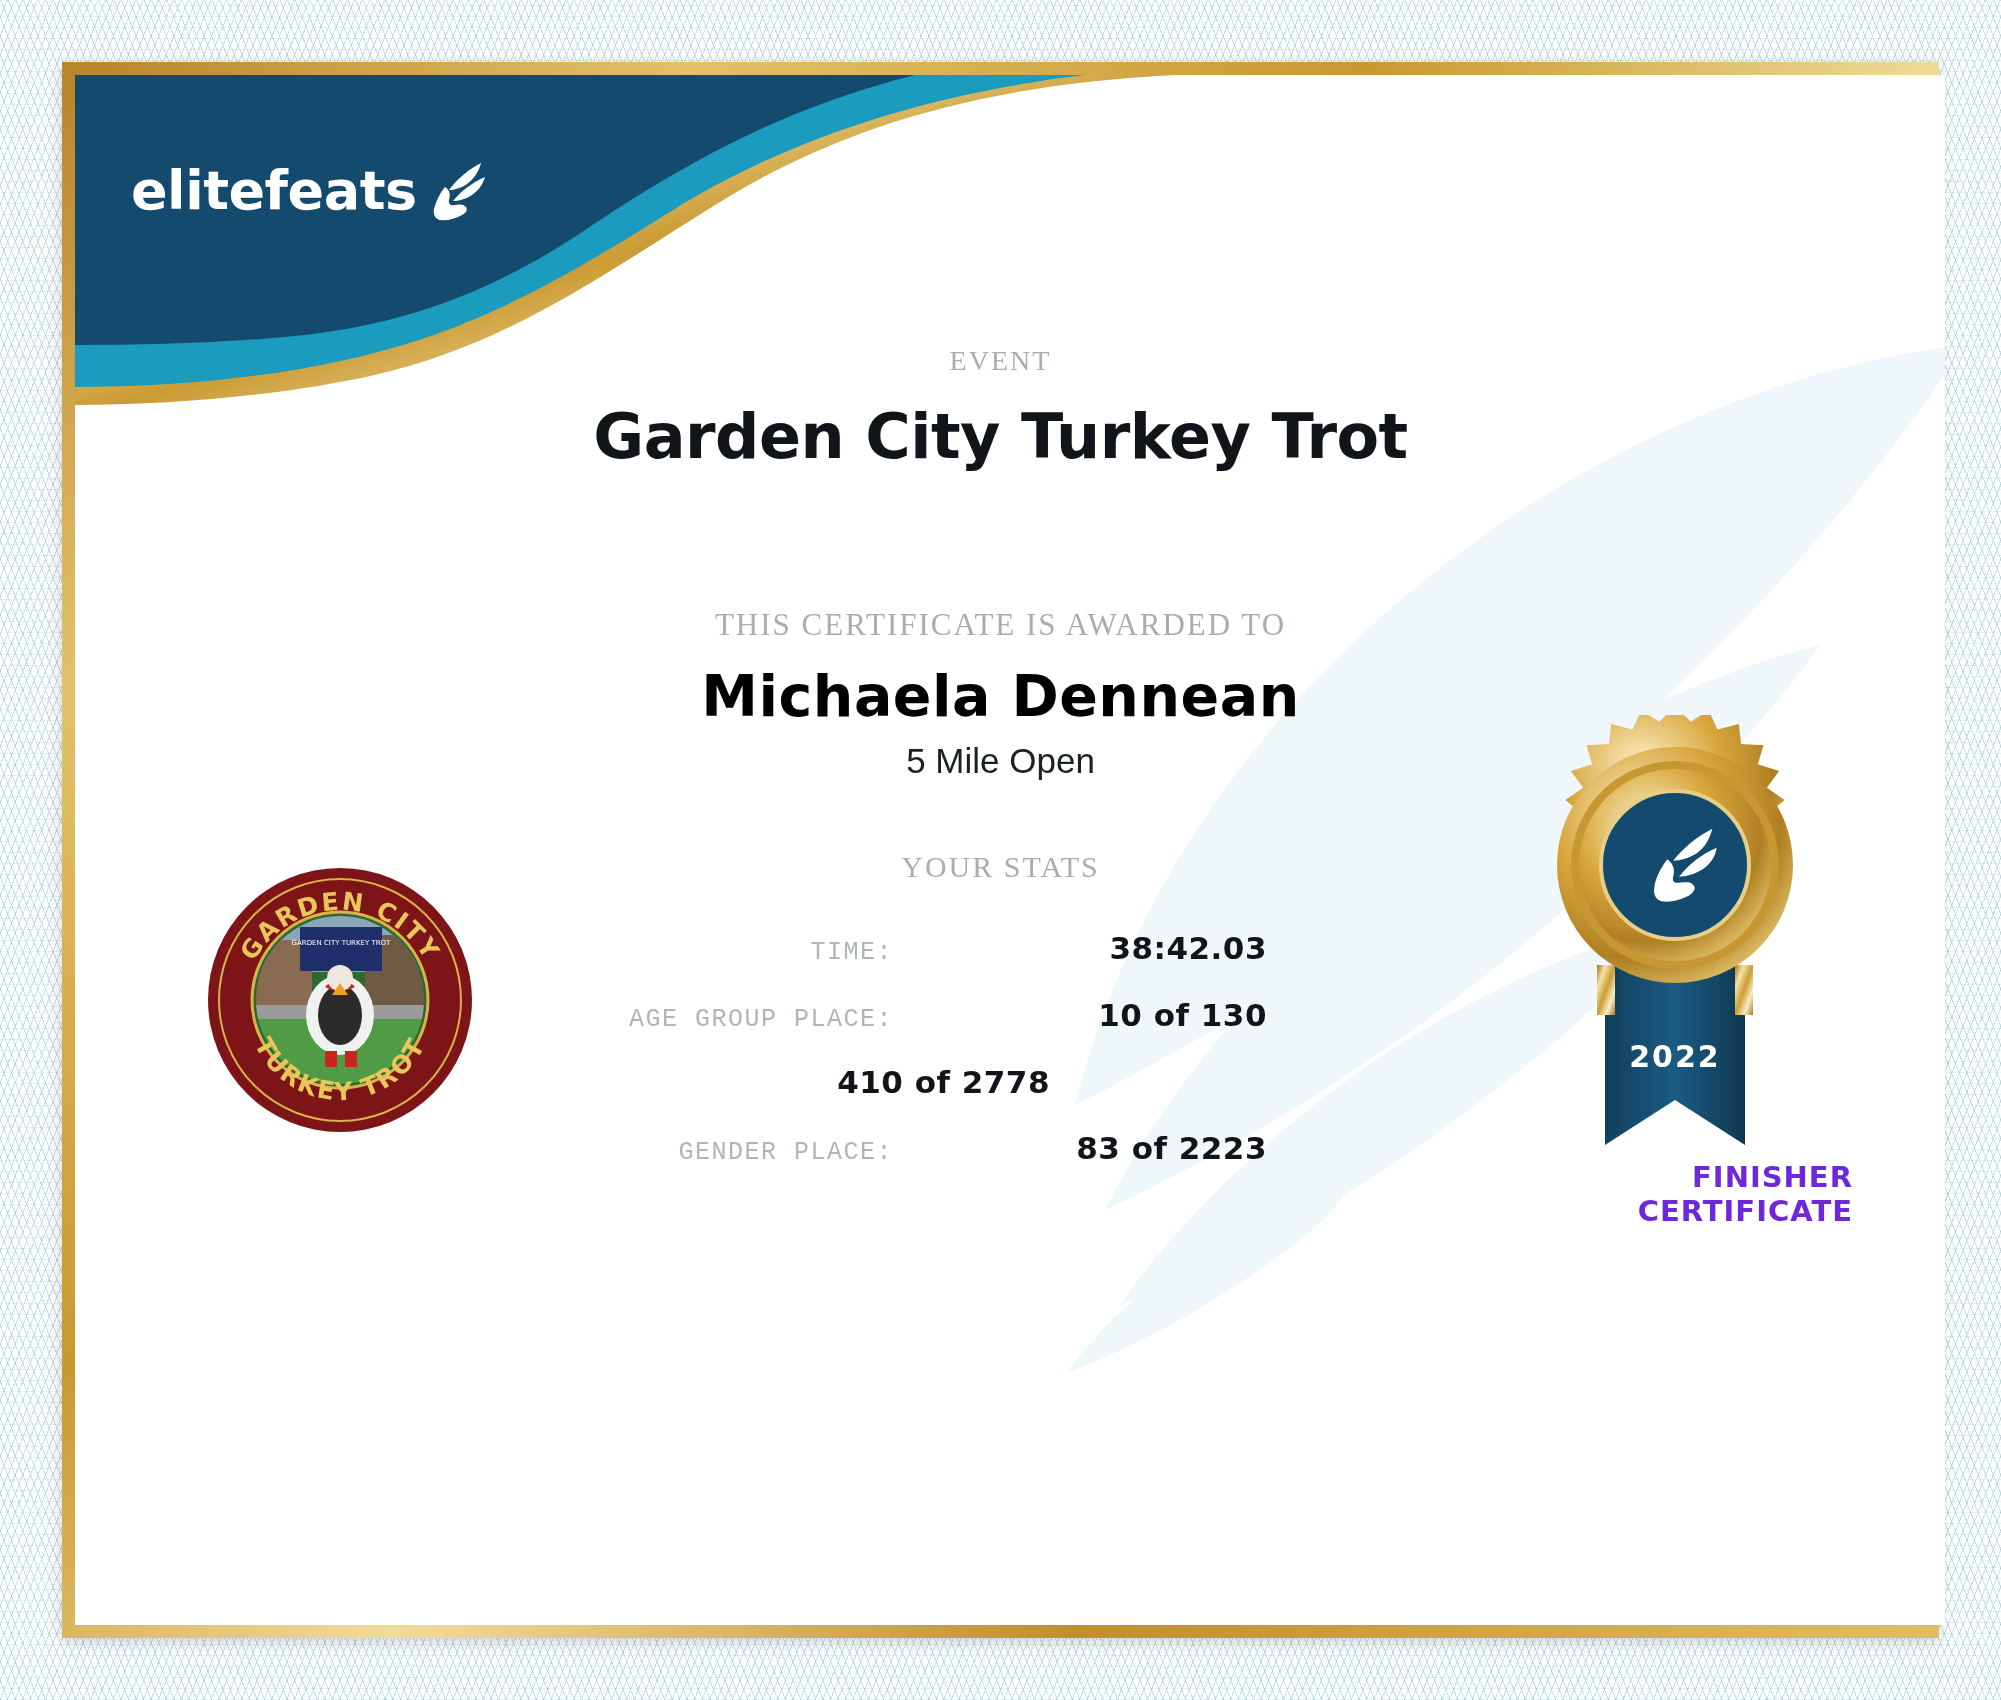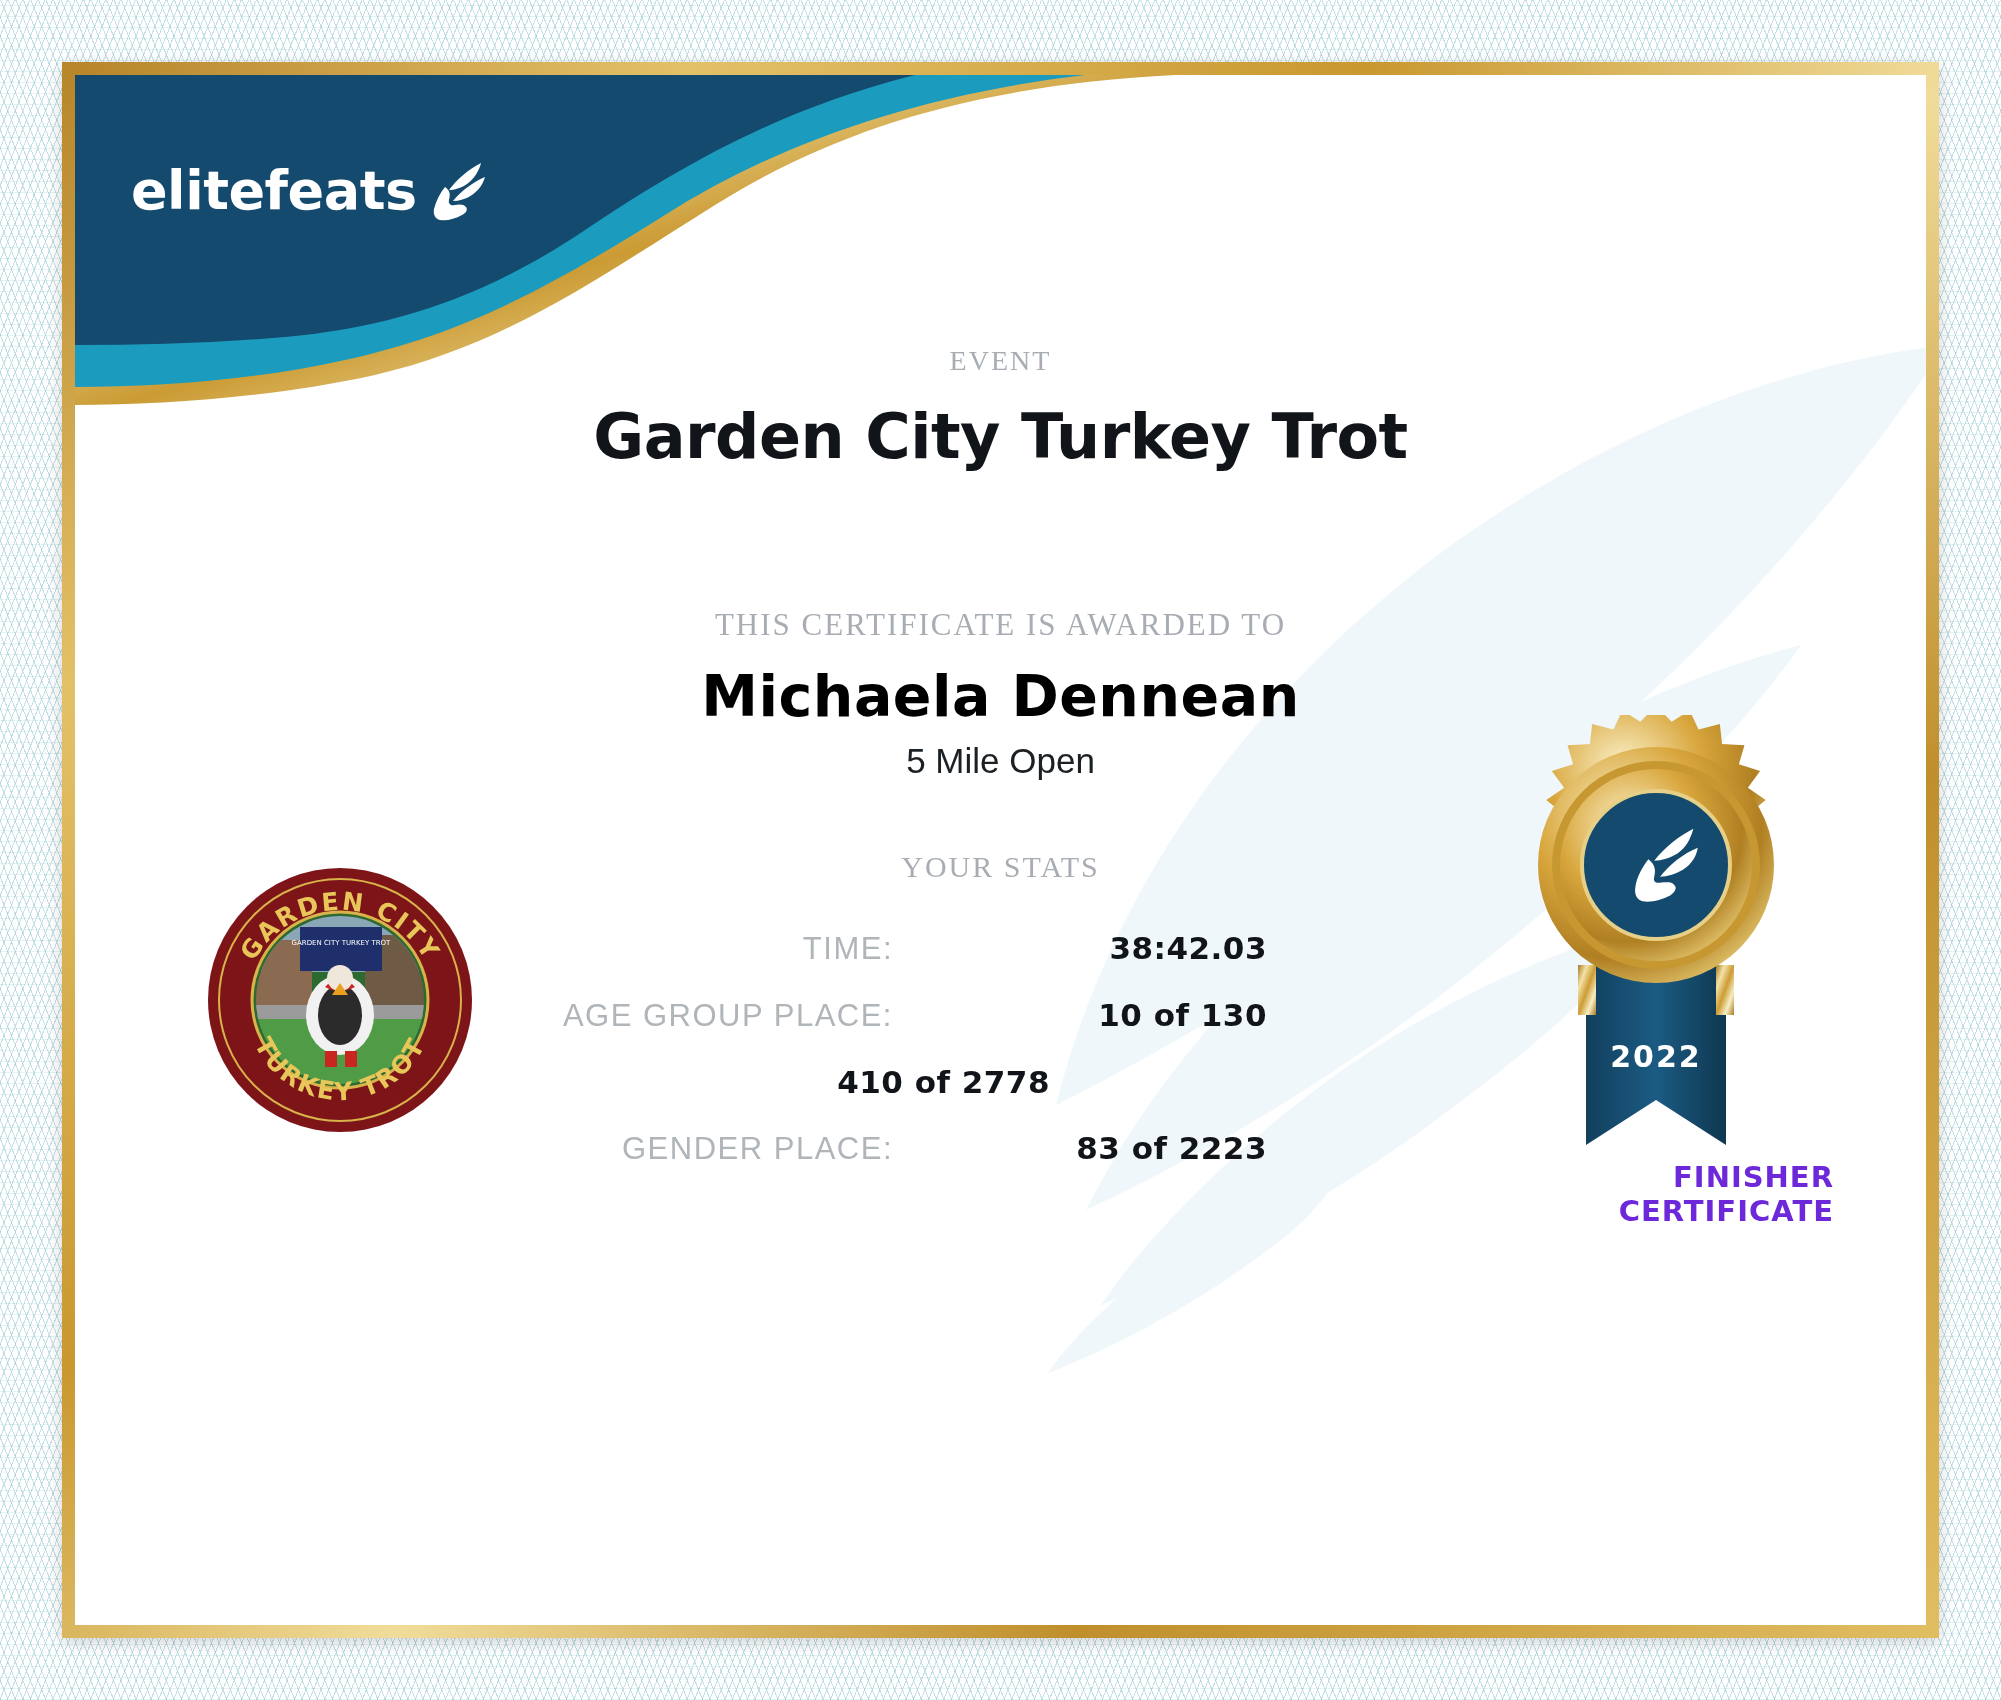--- a/index.html
+++ b/index.html
@@ -56,20 +56,21 @@
   }
 
   .canvas {
     position: absolute;
     left: 75px;
     top: 75px;
     width: 1851px;
     height: 1550px;
     overflow: hidden;
     background: #ffffff;
+    padding-left: 19px;
   }
 
   
   .watermark {
     position: absolute;
     right: -60px;
     top: 150px;
     width: 1200px;
     height: 1150px;
     opacity: 0.5;
@@ -174,23 +175,23 @@
     width: 810px;
   }
   .stat-row {
     display: flex;
     align-items: baseline;
     justify-content: center;
     margin-bottom: 30px;
   }
   .stat-key {
     color: #b0b5ba;
-    font-size: 31px;
+    font-size: 25px;
     letter-spacing: 1.5px;
-    font-family: Liberation Sans, sans-serif;
+    font-family: Liberation Mono, monospace;
     text-align: right;
     width: 420px;
     padding-right: 14px;
   }
   .stat-val {
     color: #111418;
     font-size: 31px;
     font-weight: bold;
     font-family: "DejaVu Sans", sans-serif;
     width: 360px;

